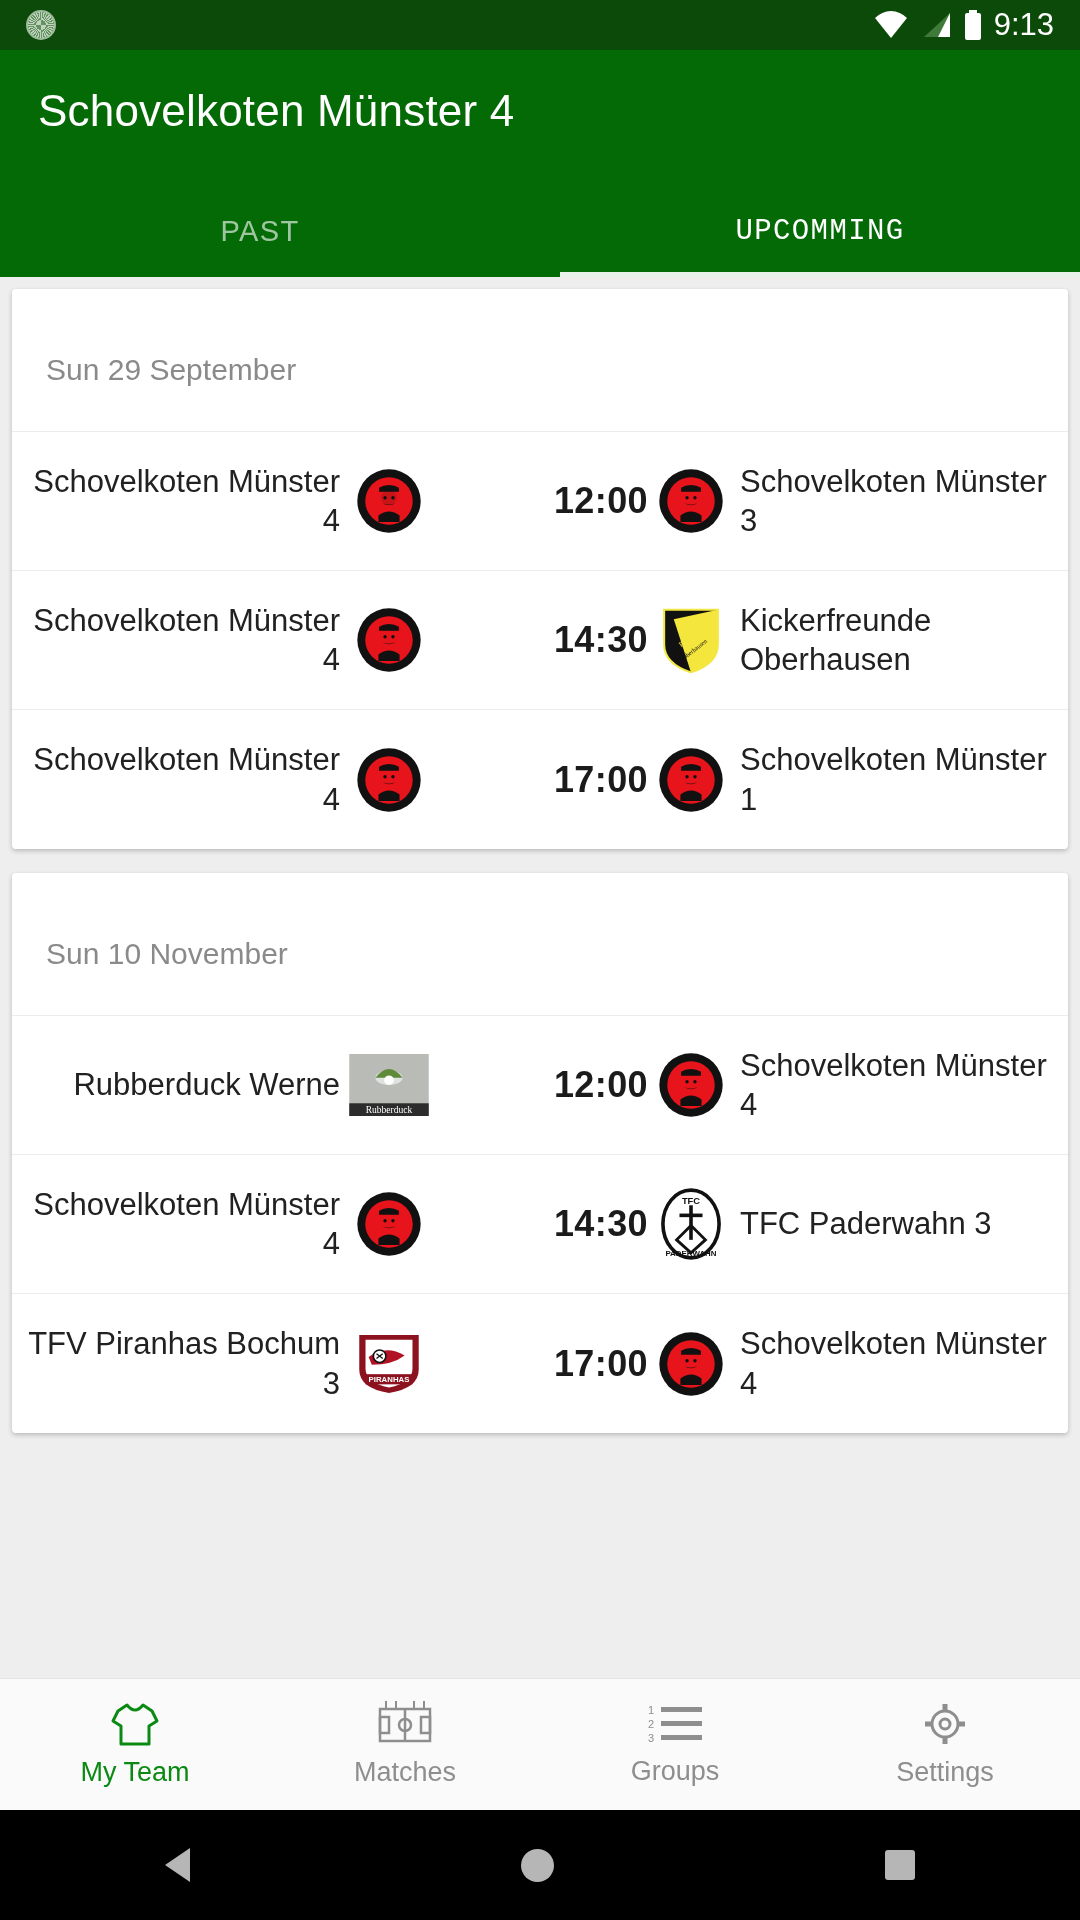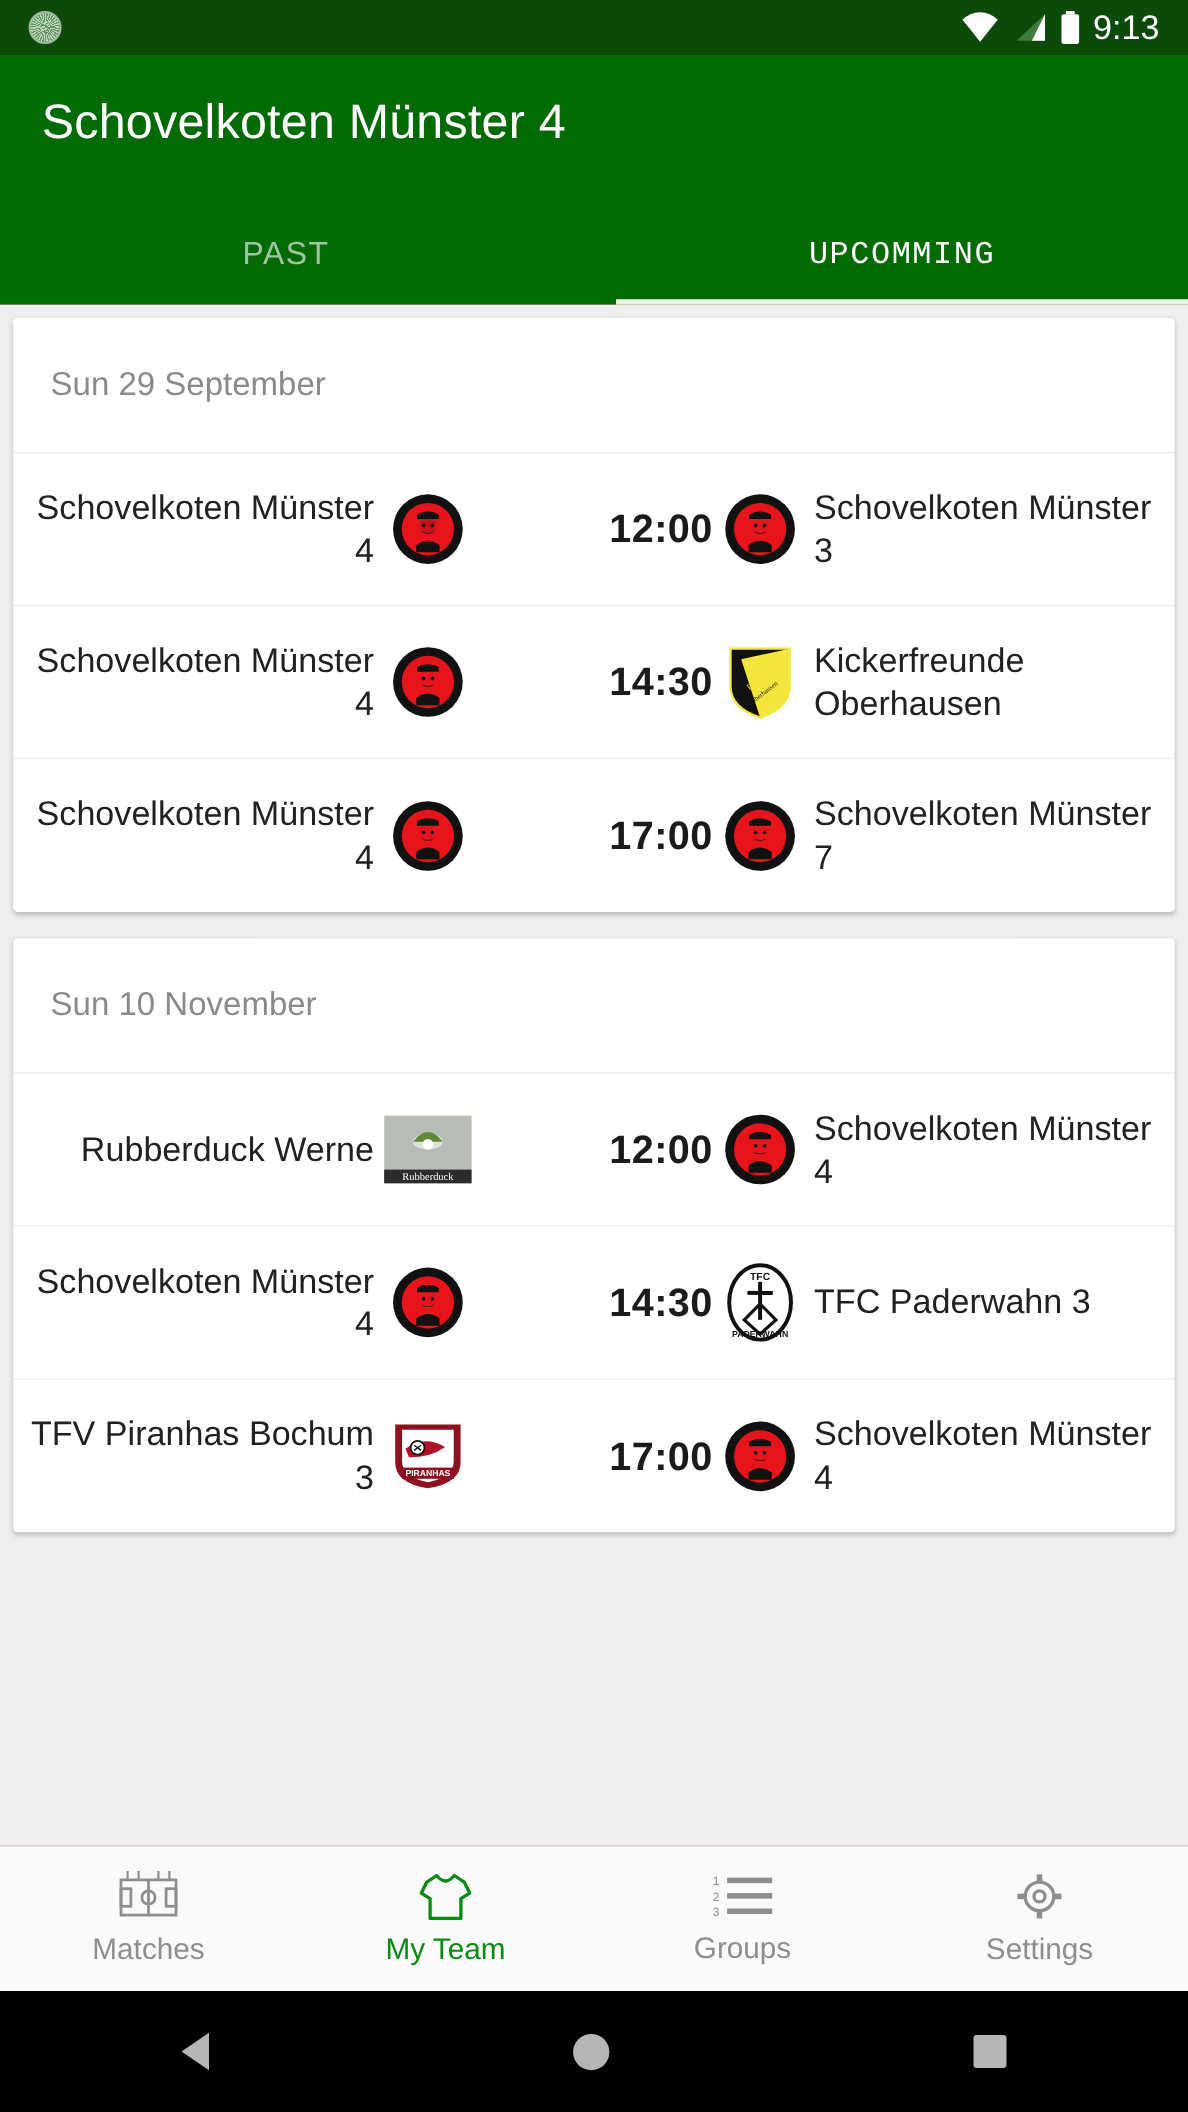--- a/index.html
+++ b/index.html
@@ -105,21 +105,21 @@
   .card {
     background: #ffffff;
     margin: 0 12px 24px 12px;
     border-radius: 4px;
     box-shadow: 0 2px 5px rgba(0,0,0,.22);
     overflow: hidden;
   }
   .card-date {
     font-size: 30px;
     color: #8a8a8a;
-    padding: 44px 0 44px 34px;
+    padding: 64px 0 44px 34px;
     border-bottom: 1px solid #ececec;
   }
 
   .match-row {
     display: flex;
     align-items: center;
     height: 139px;
     border-bottom: 1px solid #ececec;
     cursor: pointer;
   }
@@ -317,21 +317,21 @@
           <svg class="crest" width="66" height="66" viewBox="0 0 100 100">
             <circle cx="50" cy="50" r="48" fill="#111111"></circle>
             <circle cx="50" cy="50" r="36" fill="#e8141b"></circle>
             <path d="M35 30 A22 16 0 0 1 65 30 L65 36 L35 36 Z" fill="#111111"></path>
             <circle cx="44" cy="45" r="2.6" fill="#111111"></circle>
             <circle cx="56" cy="45" r="2.6" fill="#111111"></circle>
             <path d="M40 53 Q50 60 60 53 Q50 58 40 53 Z" fill="#111111"></path>
             <path d="M34 72 Q50 60 66 72 L66 82 L34 82 Z" fill="#111111"></path>
           </svg>
         </div>
-        <div class="team away">Schovelkoten Münster 7</div>
+        <div class="team away">Schovelkoten Münster 1</div>
       </div>
     </div>
 
     <div class="card">
       <div class="card-date">Sun 10 November</div>
 
       <div class="match-row">
         <div class="team home">Rubberduck Werne</div>
         <div class="crest-slot">
           <svg class="crest" width="80" height="62" viewBox="0 0 100 78">
@@ -410,43 +410,43 @@
             <path d="M34 72 Q50 60 66 72 L66 82 L34 82 Z" fill="#111111"></path>
           </svg>
         </div>
         <div class="team away">Schovelkoten Münster 4</div>
       </div>
     </div>
 
   </div>
 
   <div class="bottomnav">
+
+    <div class="navitem active">
+      <svg width="50" height="46" viewBox="0 0 50 46">
+        <path d="M17 4 L8 10 L3 20 L11 25 L11 43 L39 43 L39 25 L47 20 L42 10 L33 4 Q25 14 17 4 Z" fill="none" stroke="#0a8a12" stroke-width="3" stroke-linejoin="round"></path>
+      </svg>
+      <span class="nav-label">My Team</span>
+    </div>
 
     <div class="navitem">
       <svg width="58" height="46" viewBox="0 0 58 46">
         <rect x="4" y="8" width="50" height="32" fill="none" stroke="#8e8e8e" stroke-width="2.5"></rect>
         <line x1="29" y1="8" x2="29" y2="40" stroke="#8e8e8e" stroke-width="2.5"></line>
         <circle cx="29" cy="24" r="6" fill="none" stroke="#8e8e8e" stroke-width="2.5"></circle>
         <rect x="4" y="16" width="9" height="16" fill="none" stroke="#8e8e8e" stroke-width="2.5"></rect>
         <rect x="45" y="16" width="9" height="16" fill="none" stroke="#8e8e8e" stroke-width="2.5"></rect>
         <line x1="10" y1="0" x2="10" y2="8" stroke="#8e8e8e" stroke-width="2"></line>
         <line x1="20" y1="0" x2="20" y2="8" stroke="#8e8e8e" stroke-width="2"></line>
         <line x1="38" y1="0" x2="38" y2="8" stroke="#8e8e8e" stroke-width="2"></line>
         <line x1="48" y1="0" x2="48" y2="8" stroke="#8e8e8e" stroke-width="2"></line>
       </svg>
       <span class="nav-label">Matches</span>
     </div>
 
-    <div class="navitem active">
-      <svg width="50" height="46" viewBox="0 0 50 46">
-        <path d="M17 4 L8 10 L3 20 L11 25 L11 43 L39 43 L39 25 L47 20 L42 10 L33 4 Q25 14 17 4 Z" fill="none" stroke="#0a8a12" stroke-width="3" stroke-linejoin="round"></path>
-      </svg>
-      <span class="nav-label">My Team</span>
-    </div>
-
     <div class="navitem">
       <svg width="58" height="44" viewBox="0 0 58 44">
         <text x="2" y="12" font-size="11" fill="#8e8e8e" font-family="'Liberation Sans',sans-serif">1</text>
         <text x="2" y="26" font-size="11" fill="#8e8e8e" font-family="'Liberation Sans',sans-serif">2</text>
         <text x="2" y="40" font-size="11" fill="#8e8e8e" font-family="'Liberation Sans',sans-serif">3</text>
         <rect x="15" y="5" width="41" height="5" fill="#8e8e8e"></rect>
         <rect x="15" y="19" width="41" height="5" fill="#8e8e8e"></rect>
         <rect x="15" y="33" width="41" height="5" fill="#8e8e8e"></rect>
       </svg>
       <span class="nav-label">Groups</span>

